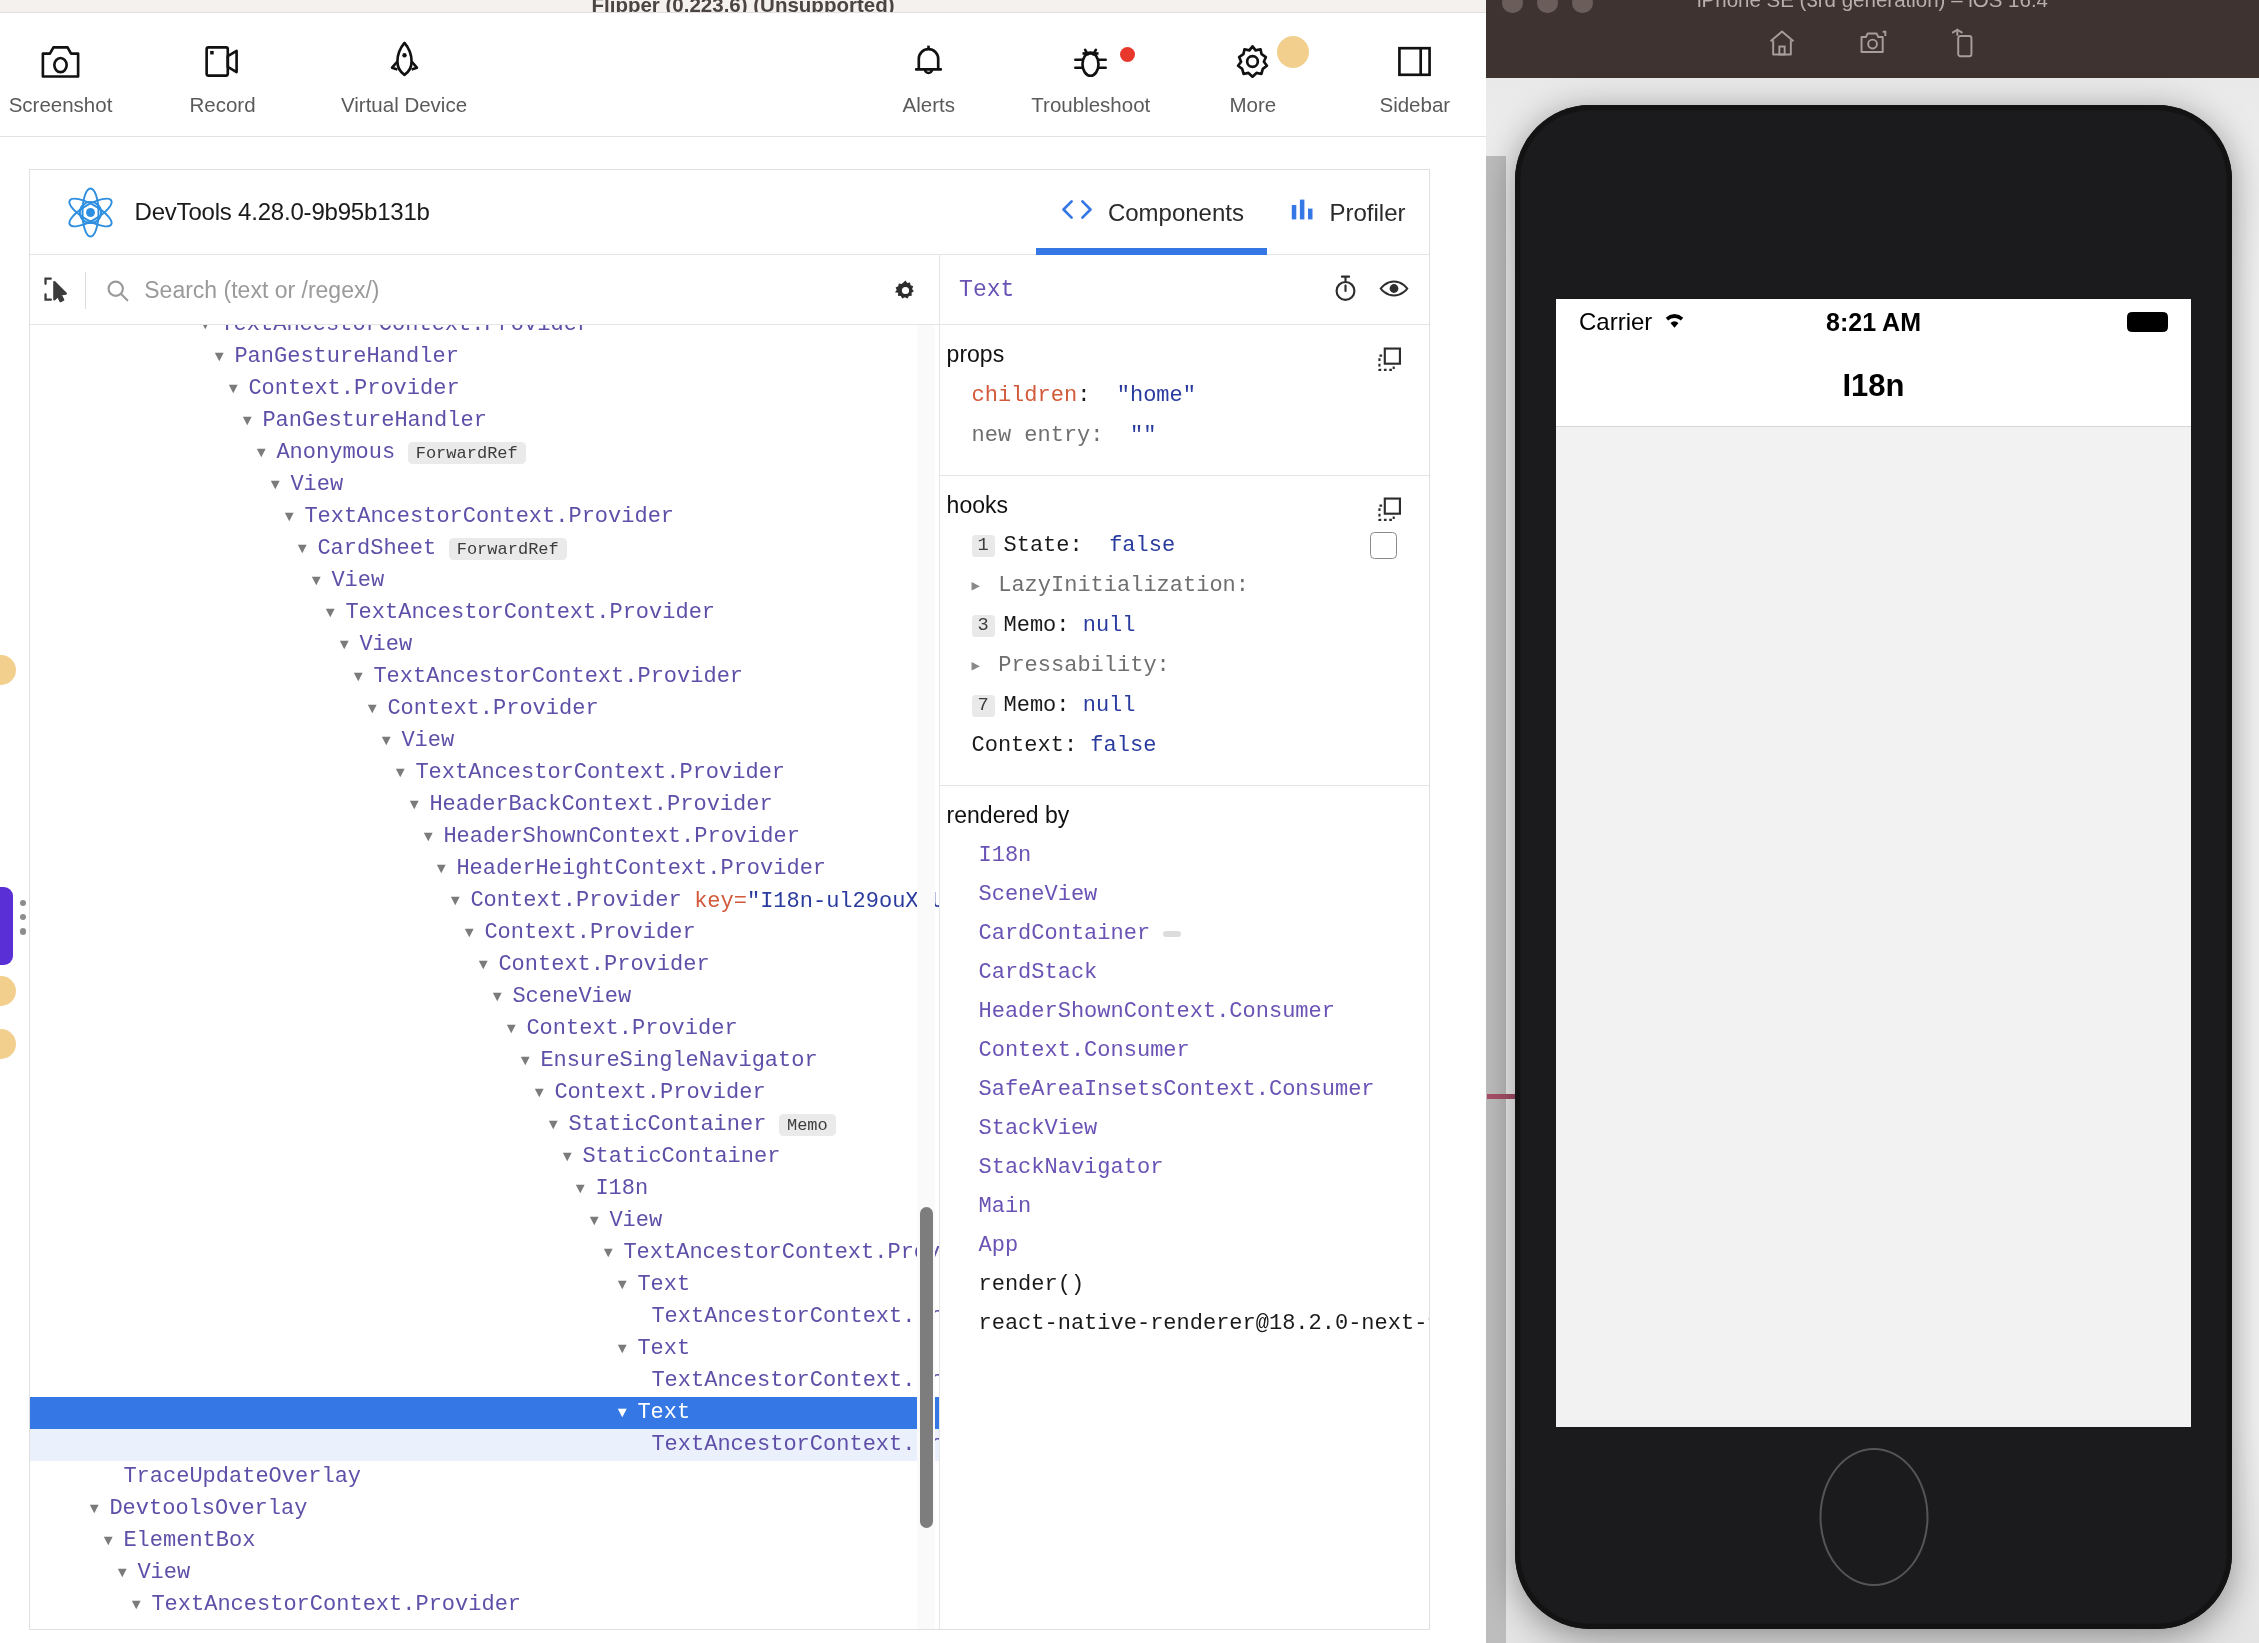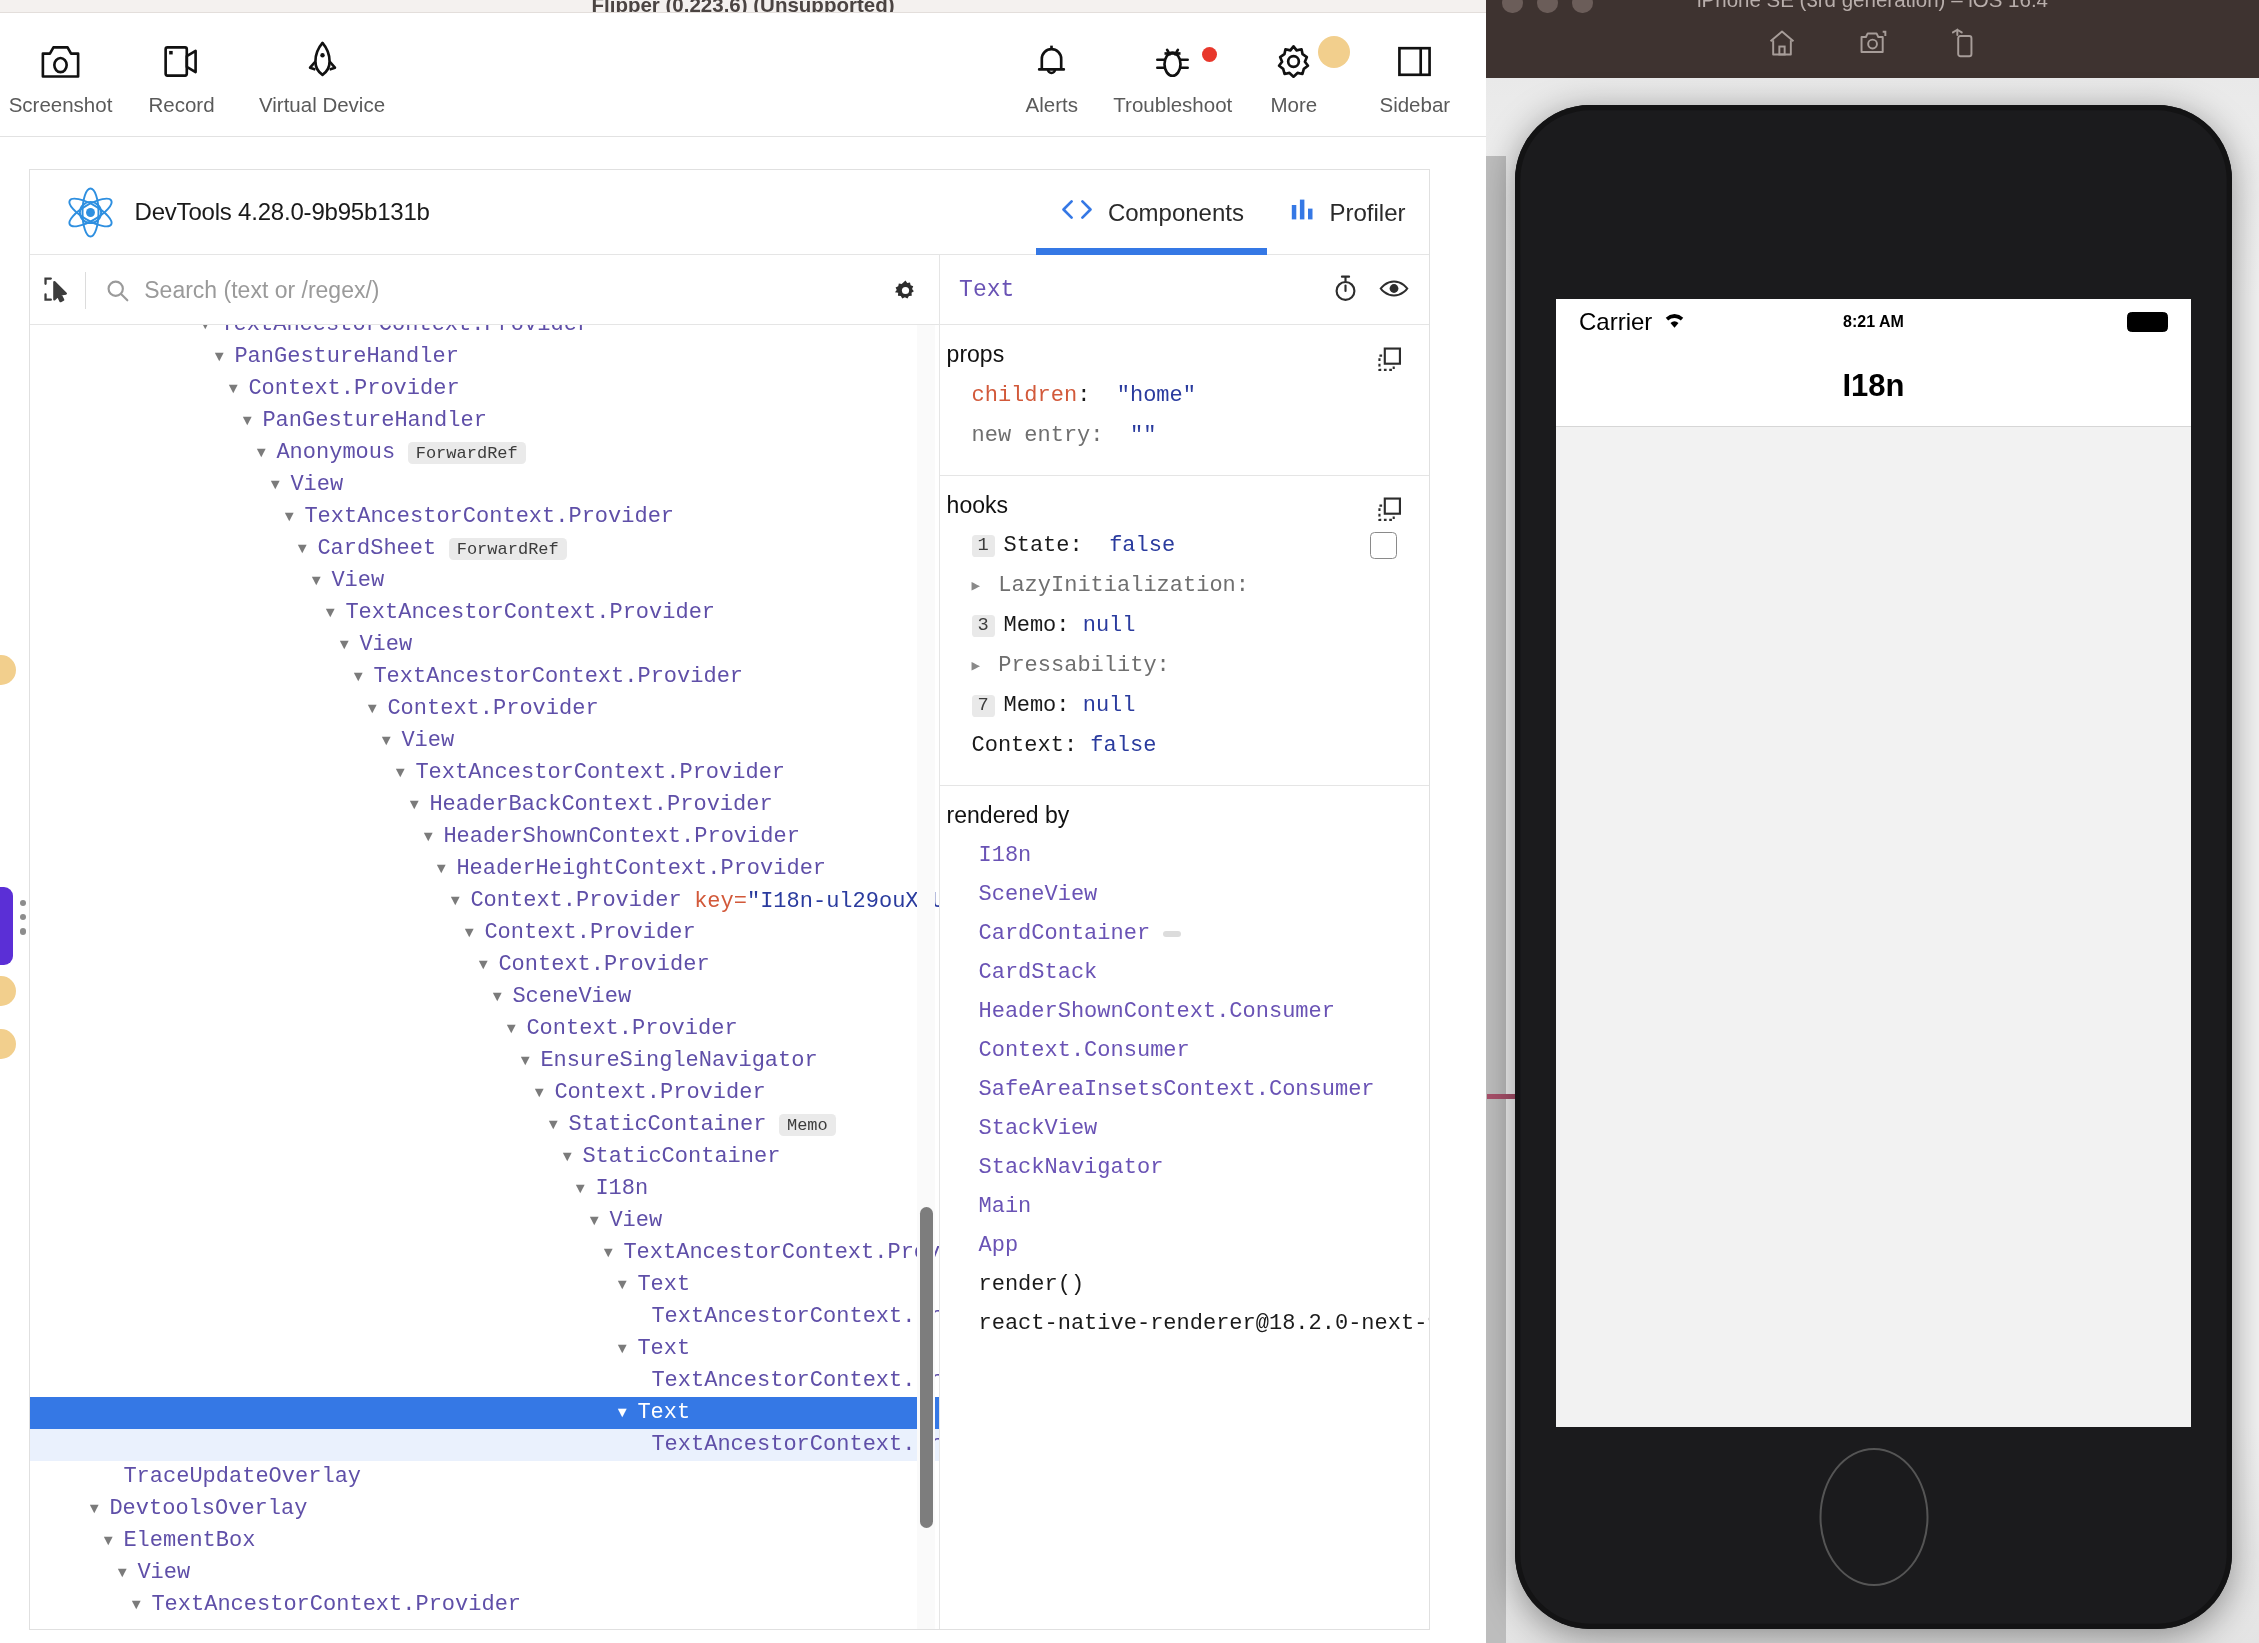--- a/index.html
+++ b/index.html
@@ -29,21 +29,21 @@
     font-size: 20.5px; font-weight: bold; color: #4b4442;
     line-height: 1; white-space: nowrap;
     transform: translateY(3.6px);
   }
 
   #flipper-toolbar {
     position: absolute; left: 0; top: 13.4px; width: 1486px; height: 124px;
     background: #fff;
     border-bottom: 0.9px solid #e2e2e2;
   }
-  .tb-group { position: absolute; top: 0; height: 124px; display: flex; align-items: center; }
+  .tb-group { position: absolute; top: 0; height: 124px; display: flex; align-items: center; gap: 41px; }
   .tb-item {
     width: 121px; height: 100px;
     display: flex; flex-direction: column; align-items: center; justify-content: center;
     gap: 8px; cursor: pointer; position: relative;
   }
   .tb-item .glyph { height: 52px; display: flex; align-items: center; justify-content: center; }
   .tb-item .lbl { font-size: 20.5px; color: #5a5a5a; white-space: nowrap; line-height: 1; }
   .badge-dot { position: absolute; border-radius: 50%; }
   .badge-red { width: 15px; height: 15px; background: #e8382c; top: 21.4px; right: 16px; }
   .badge-amber { width: 32px; height: 32px; background: #f2cf8d; top: 10.7px; right: 4.5px; }
@@ -211,21 +211,21 @@
     position: absolute; left: 41px; top: 194px; width: 635px; height: 1128px;
     background: #f2f2f2; overflow: hidden;
   }
   #status-bar {
     height: 46px; background: #fff; display: flex; align-items: center;
     padding: 0 23px; position: relative;
   }
   #carrier { font-size: 24px; color: #000; display: flex; align-items: center; gap: 9px; }
   #sb-time {
     position: absolute; left: 0; right: 0; text-align: center;
-    font-size: 16px; font-weight: bold; color: #000;
+    font-size: 25px; font-weight: bold; color: #000;
   }
   #battery {
     margin-left: auto; width: 41px; height: 20.5px; background: #000;
     border-radius: 4.5px; border: 1.8px solid #000; position: relative; z-index: 2;
   }
   #nav-bar {
     height: 82px; background: #fff; display: flex; align-items: center; justify-content: center;
     border-bottom: 0.9px solid #d6d6d6;
   }
   #nav-title { font-size: 31px; font-weight: bold; color: #000; }

